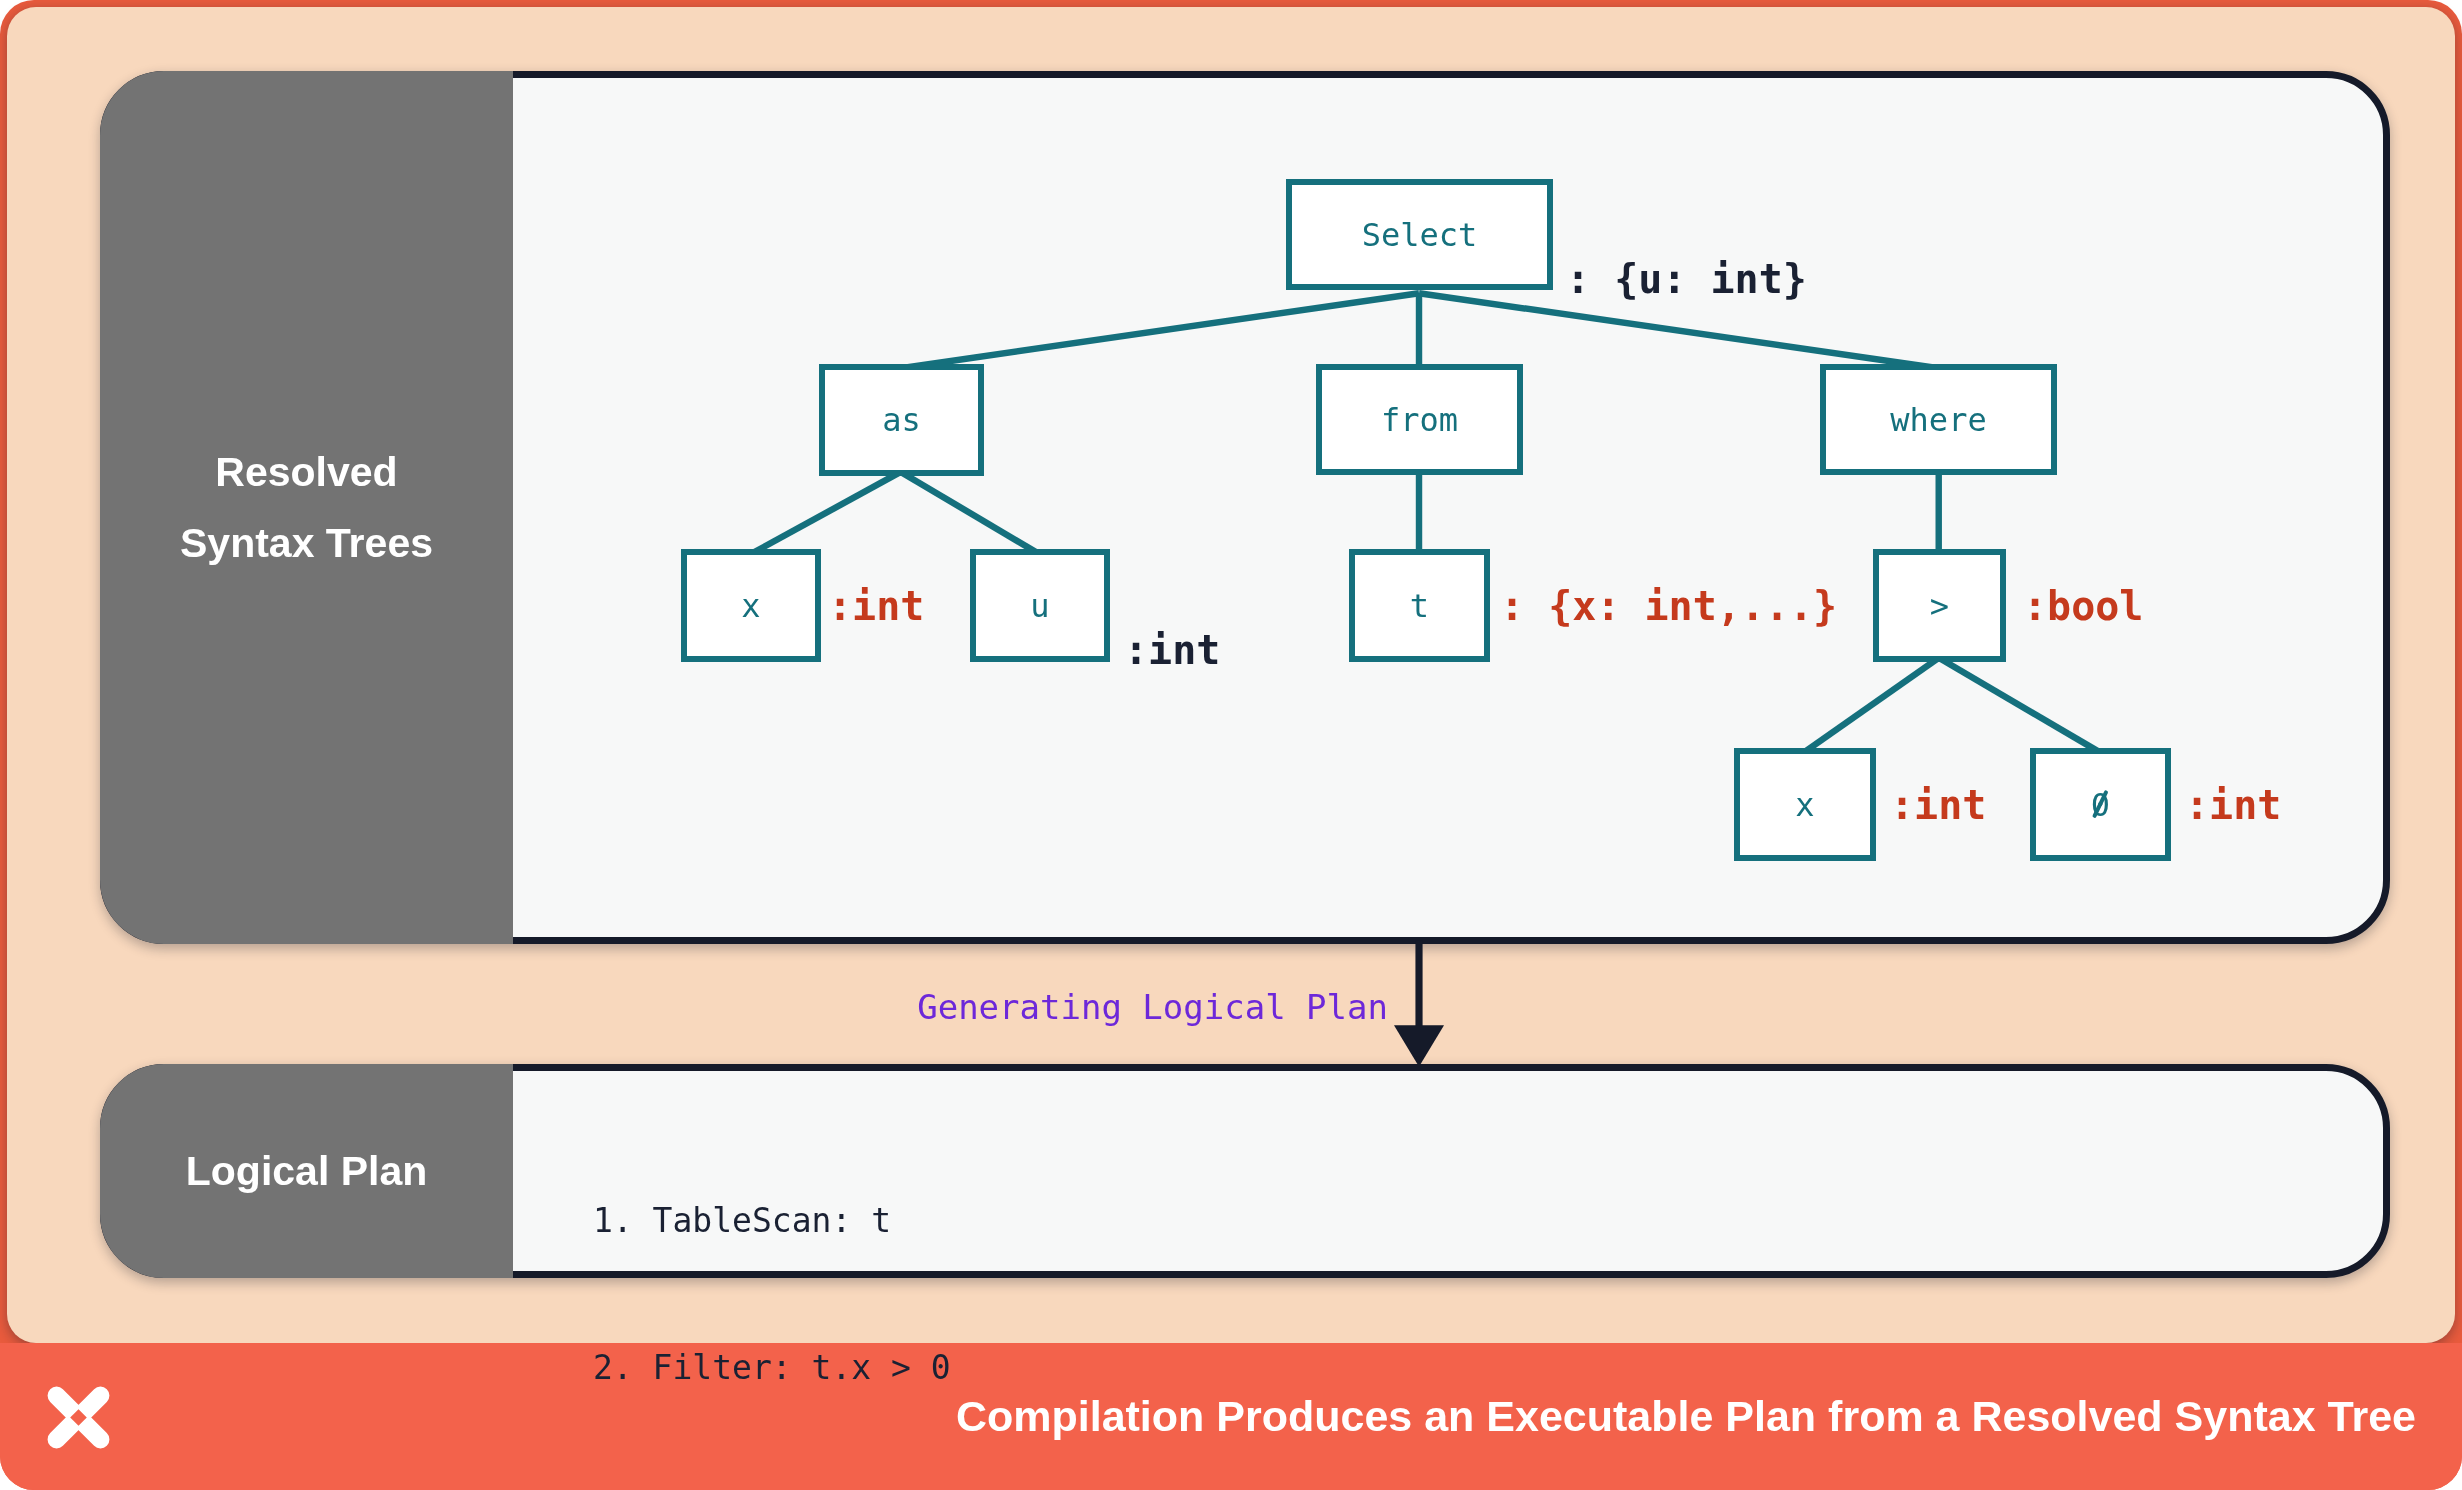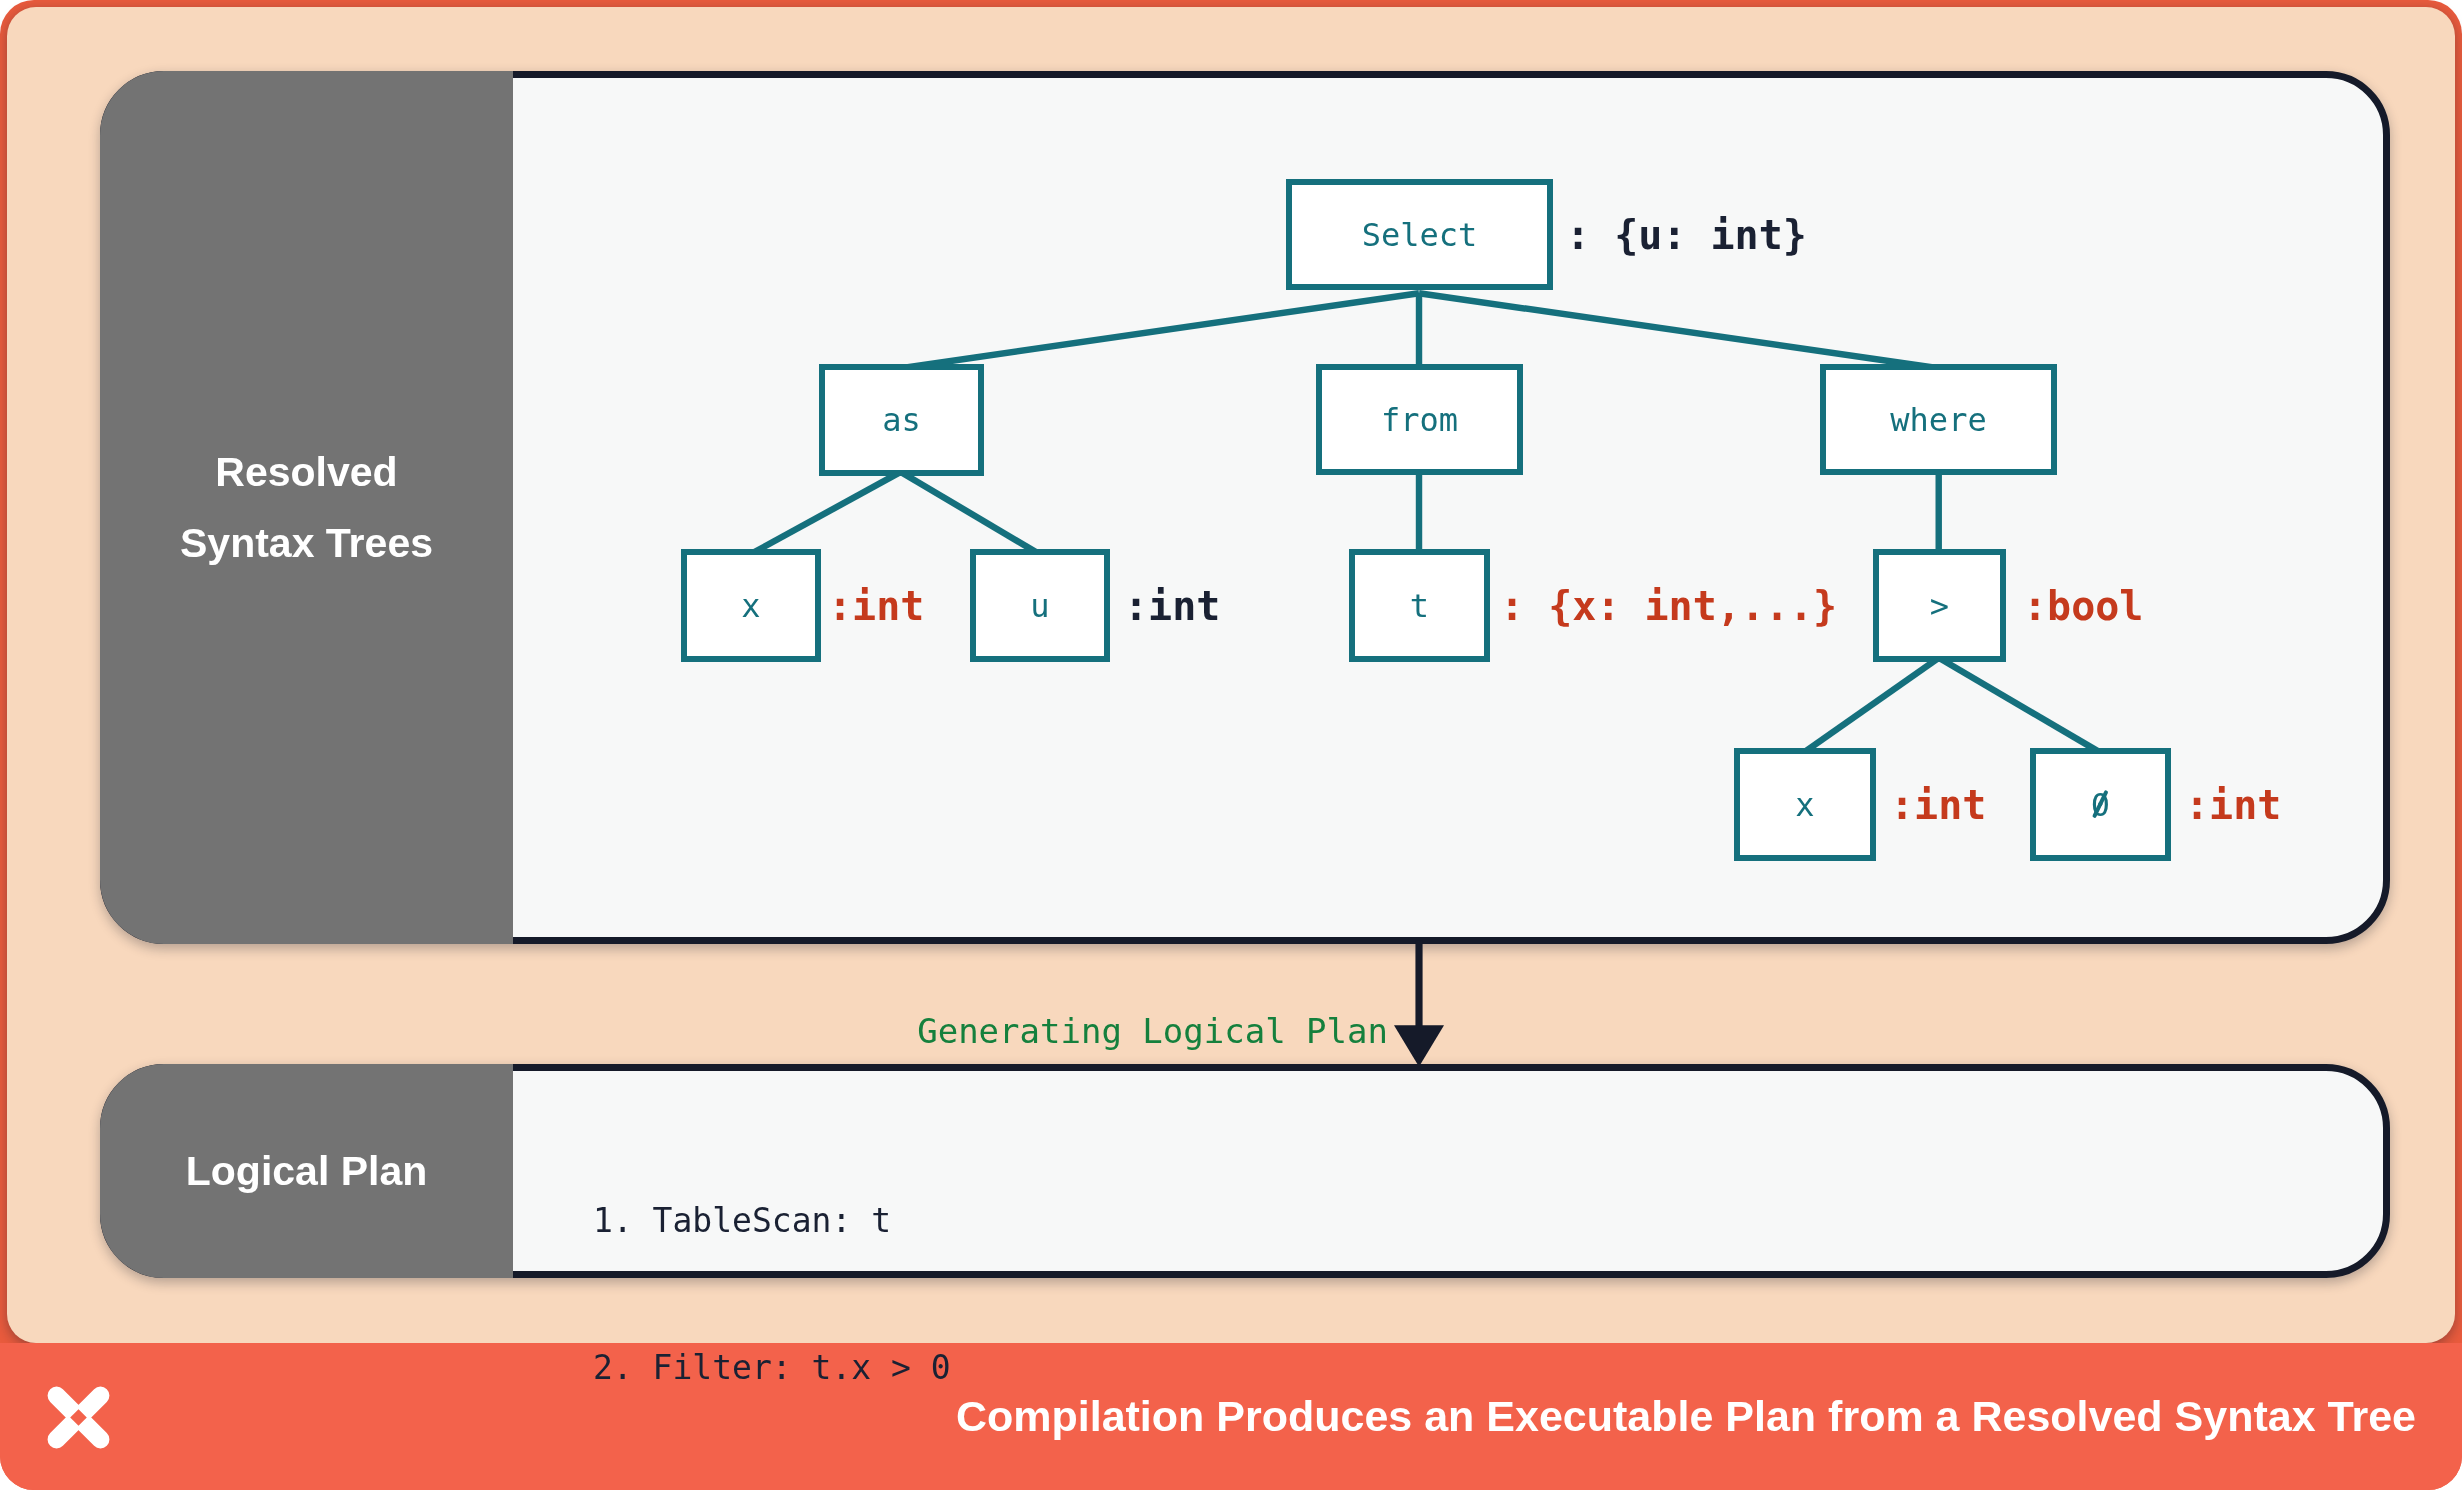--- a/index.html
+++ b/index.html
@@ -34,32 +34,32 @@
   .n-u{left:970px;top:549px;width:140px;height:113px;}
   .n-t{left:1349px;top:549px;width:141px;height:113px;}
   .n-gt{left:1873px;top:549px;width:133px;height:113px;}
   .n-x-gt{left:1734px;top:748px;width:142px;height:113px;}
   .n-zero{left:2030px;top:748px;width:141px;height:113px;}
   .slashed{position:relative;display:inline-block;}
   .slashed::after{content:"";position:absolute;left:50%;top:10%;width:3.6px;height:80%;
                   background:#15707d;transform:translateX(-50%) rotate(26deg);border-radius:2.1px;}
   .ann{position:absolute;height:57px;display:flex;align-items:center;
        font-family:"DejaVu Sans Mono",monospace;font-size:40px;font-weight:bold;white-space:pre;}
-  .ann-navy{color:#1a2133;}
+  .ann-navy{color:#1a2133;margin-top:44px;}
   .ann-red{color:#c53a1d;}
   .a-select{left:1566px;top:206px;}
   .a-x-as{left:828px;top:577px;}
   .a-u{left:1124px;top:577px;}
   .a-t{left:1500px;top:577px;}
   .a-gt{left:2023px;top:577px;}
   .a-x-gt{left:1890px;top:776px;}
   .a-zero{left:2185px;top:776px;}
   
   .transition-label{position:absolute;right:1074px;top:985px;height:43px;display:flex;align-items:center;
-       font-family:"DejaVu Sans Mono",monospace;font-size:34px;color:#15803d;white-space:pre;margin-top:24px;}
+       font-family:"DejaVu Sans Mono",monospace;font-size:34px;color:#6d28d9;white-space:pre;}
   
   .steps{position:absolute;left:593px;top:1098px;
          font-family:"DejaVu Sans Mono",monospace;font-size:33px;line-height:49px;
          color:#1a2133;white-space:pre;}
   
   .logo{position:absolute;left:44px;top:1383px;width:69px;height:69px;}
   .footer-title{position:absolute;right:46px;top:1343px;height:147px;display:flex;align-items:center;
        color:#ffffff;font-size:43px;font-weight:bold;}
 </style>
 </head>

